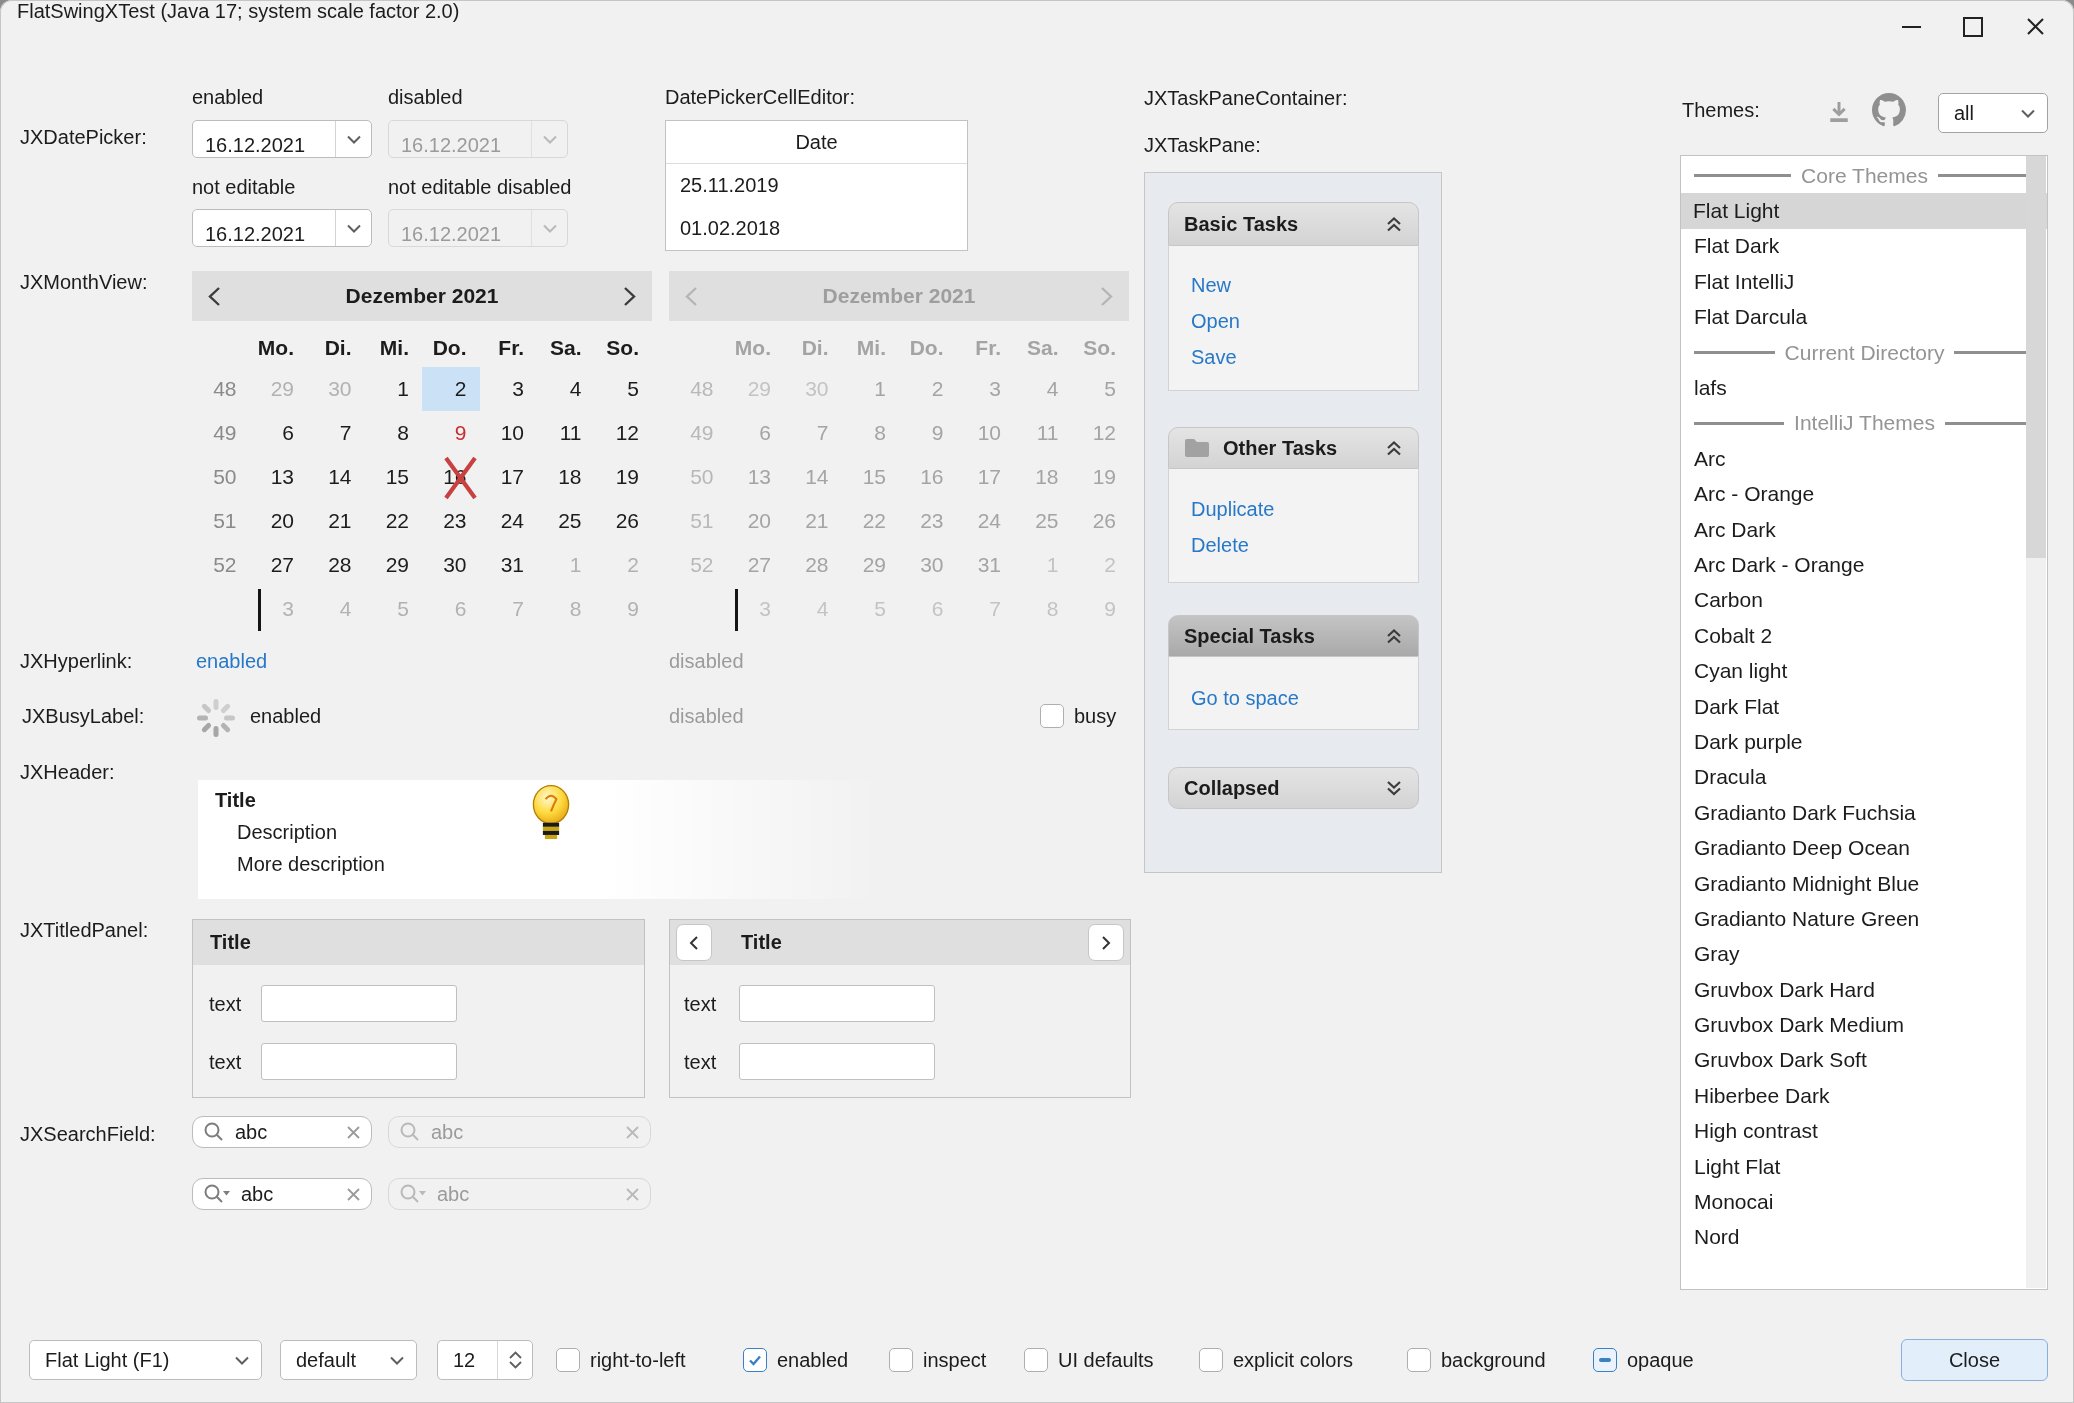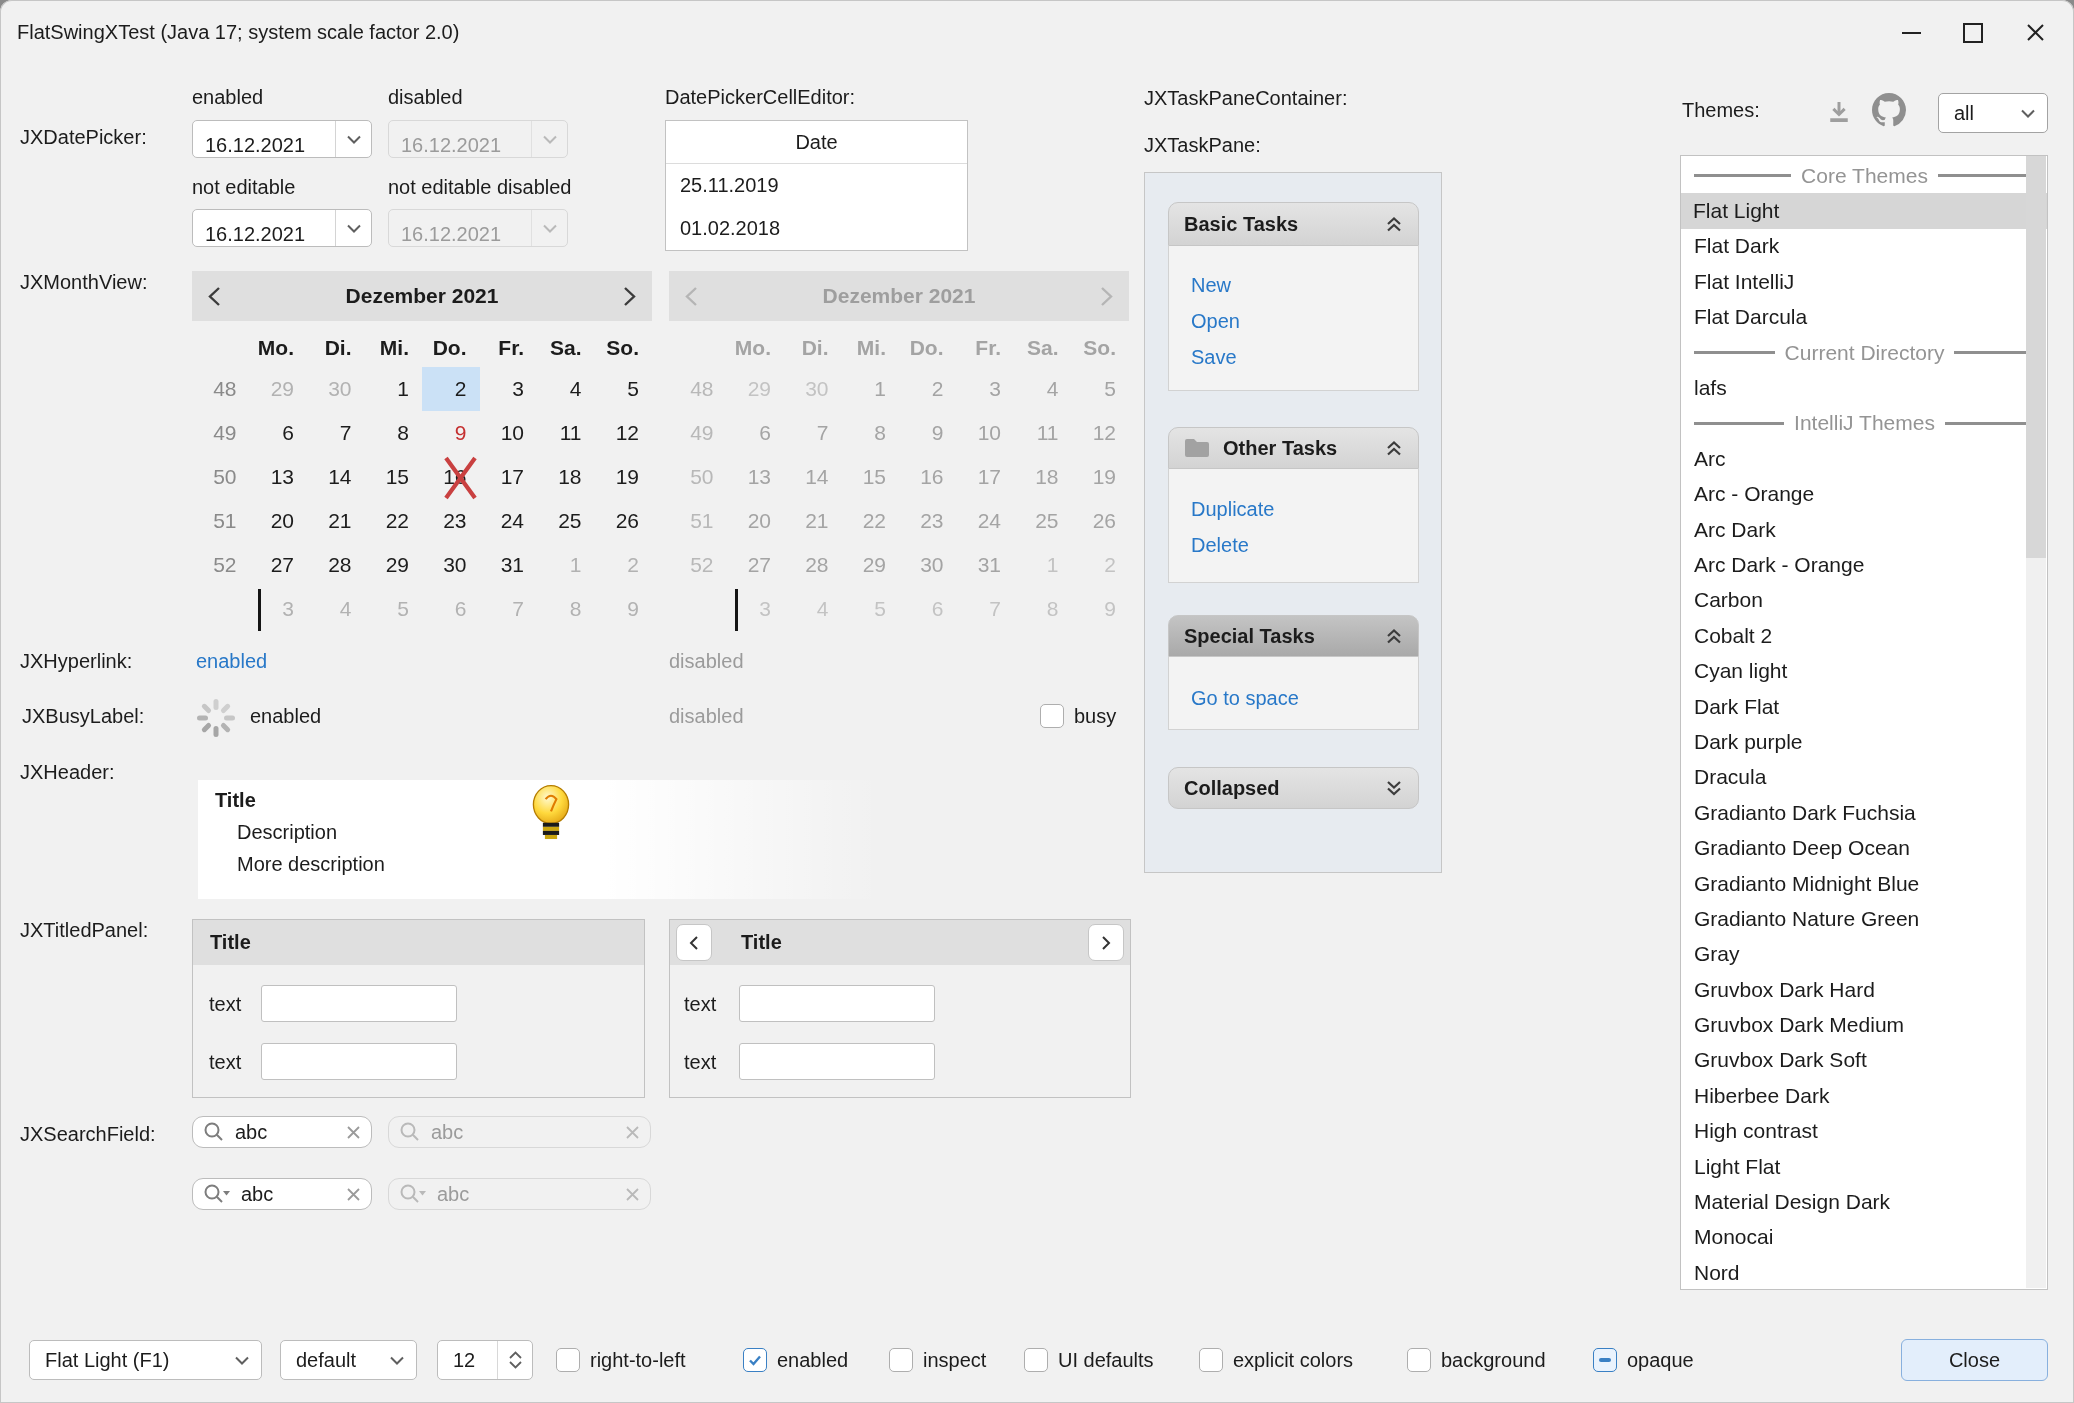--- a/index.html
+++ b/index.html
@@ -2,21 +2,21 @@
 <html><head>
 <meta charset="utf-8">
 <style>
   html,body{margin:0;padding:0;background:#8a8a8a;}
   .win{position:relative;width:2074px;height:1403px;background:#f1f1f1;overflow:hidden;
        border-radius:12px 12px 0 0;box-shadow:inset 0 0 0 1px #c6c6c6;
        font-family:"Liberation Sans",sans-serif;font-size:20px;color:#1c1c1c;}
   .abs{position:absolute;}
   svg{display:block;}
   
-  .titlebar{position:absolute;top:0;left:0;right:0;height:53px;display:flex;align-items:center;margin-top:6px;}
+  .titlebar{position:absolute;top:0;left:0;right:0;height:53px;display:flex;align-items:flex-start;}
   .title{padding-left:17px;}
   .winbtns{margin-left:auto;display:flex;height:100%;margin-right:8px;}
   .winbtn{width:62px;display:flex;align-items:center;justify-content:center;}
   
   .lbl{position:absolute;white-space:nowrap;}
   .sub{color:#1c1c1c;}
   
   .field{position:absolute;height:38px;background:#fff;border:1px solid #bcbcbc;border-radius:5px;
          display:flex;align-items:flex-end;box-sizing:border-box;}
   .field .val{padding-left:12px;flex:1;}
@@ -552,21 +552,20 @@
     <div class="trow">Gradianto Deep Ocean</div>
     <div class="trow">Gradianto Midnight Blue</div>
     <div class="trow">Gradianto Nature Green</div>
     <div class="trow">Gray</div>
     <div class="trow">Gruvbox Dark Hard</div>
     <div class="trow">Gruvbox Dark Medium</div>
     <div class="trow">Gruvbox Dark Soft</div>
     <div class="trow">Hiberbee Dark</div>
     <div class="trow">High contrast</div>
     <div class="trow">Light Flat</div>
-    <div class="trow">Material Design Dark</div>
     <div class="trow">Monocai</div>
     <div class="trow">Nord</div>
   </div>
   <div class="sb-track"></div>
   <div class="sb-thumb"></div>
 
   <div class="bcombo" style="left:29px;width:233px">
     <span class="cv">Flat Light (F1)</span>
     <svg class="cchev" width="14" height="9" viewBox="0 0 14 9">
         <polyline points="1,1.5 7,7.5 13,1.5" fill="none" stroke="currentColor" stroke-width="2"></polyline>

